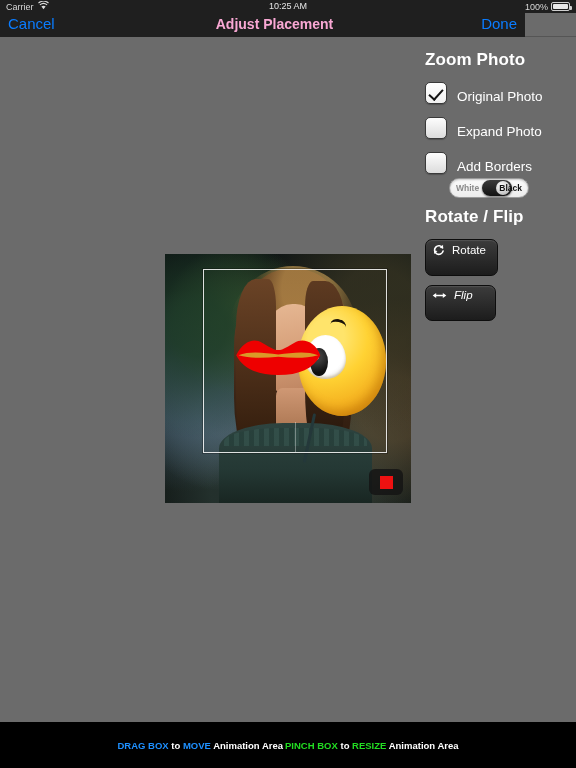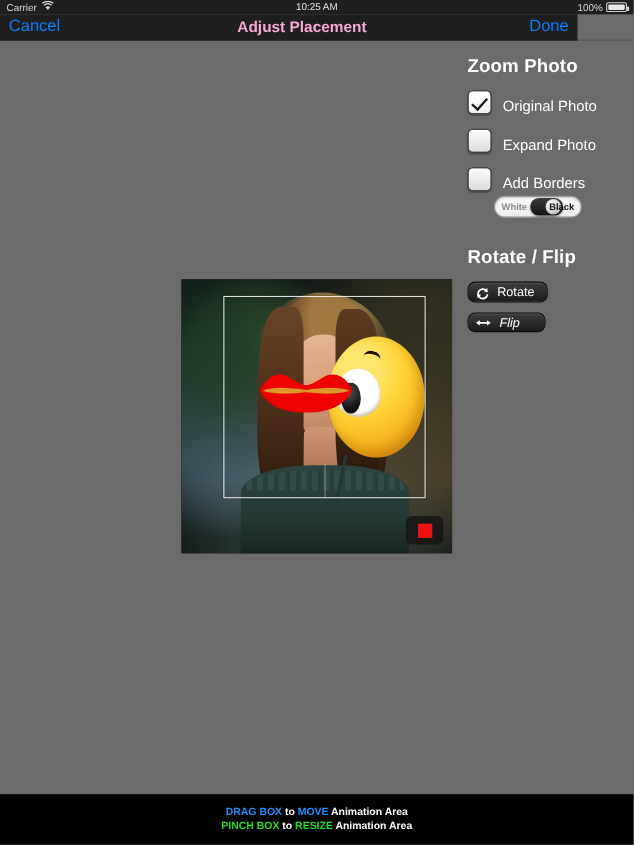--- a/index.html
+++ b/index.html
@@ -207,41 +207,41 @@
     position:absolute; left:32px; top:1px; width:30px; height:16px;
     border-radius:9px; background:linear-gradient(180deg,#3b3b3b,#121212);
     box-shadow:0 1px 2px rgba(0,0,0,.5);
   }
   .tg-knob::after{
     content:""; position:absolute; right:2px; top:1px;
     width:14px; height:14px; border-radius:50%;
     background:radial-gradient(circle at 38% 32%,#fbfbfb,#c8c8c8 65%,#9e9e9e 100%);
   }
 
-  .sect2{ margin-top:26px; }
+  .sect2{ margin-top:9px; }
   .btn{
-    display:inline-flex; gap:7px;
+    display:inline-flex; align-items:center; gap:7px;
     background:linear-gradient(180deg,#3c3c3c,#1c1c1c);
     border:1px solid #0d0d0d; border-radius:7px;
-    padding:3px 11px 1px 6px; margin-bottom:9px;
+    padding:3px 11px 19px 6px; margin-bottom:9px;
     color:#fff; font-size:11.5px;
     box-shadow:0 1px 1px rgba(255,255,255,.12) inset;
   }
   .btn svg{ display:block; }
 
   .help{
     margin-top:11px; color:#efefef; font-size:10.5px; line-height:13.4px;
     width:122px;
   }
 
   
   .bottombar{
     position:absolute; left:0; bottom:0; width:576px; height:46px;
     background:#000; z-index:25;
-    display:flex; flex-direction:column; align-items:center; justify-content:center;
+    display:flex; align-items:center; justify-content:center;
     gap:2px;
   }
   .bb-line{ font-size:9.5px; font-weight:bold; color:#ffffff; }
   .bb-blue{ color:#1e90ff; }
   .bb-green{ color:#22dd22; }
 </style>
 </head>
 <body>
 
 <div class="statusbar">

